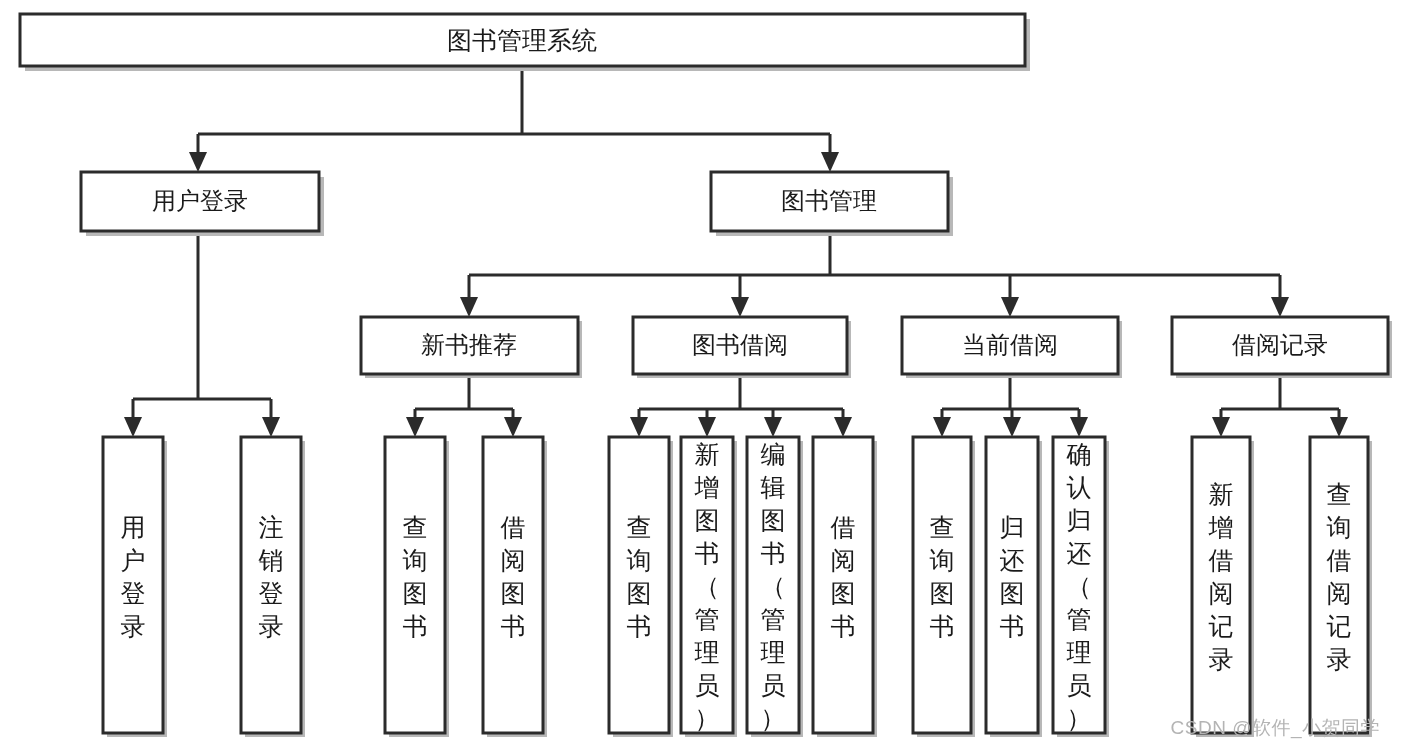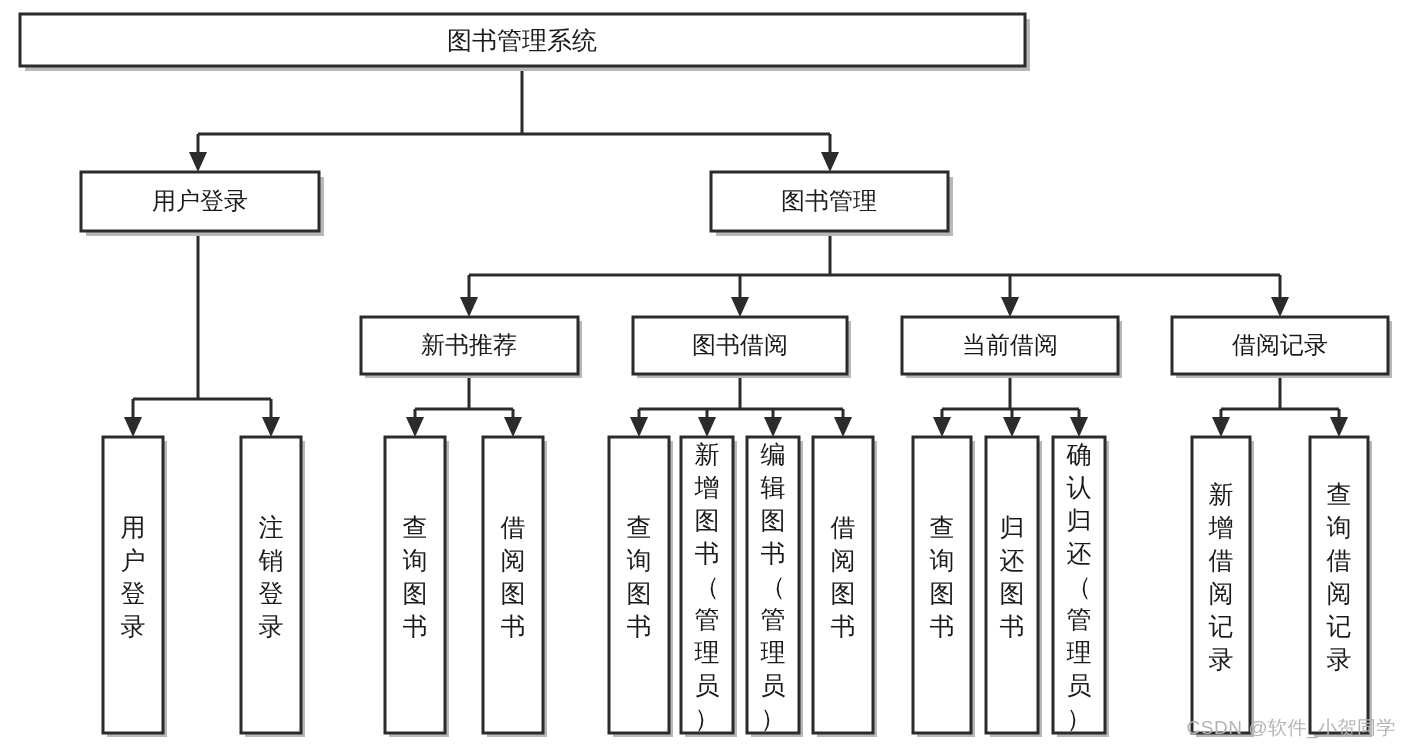--- a/index.html
+++ b/index.html
@@ -47,21 +47,21 @@
     stroke: #2b2b2b;
     stroke-width: 3;
     fill: none;
   }
   .arrow-head {
     fill: #2b2b2b;
     stroke: none;
   }
   .watermark {
     position: absolute;
-    right: 9px;
+    right: 25px;
     bottom: 6px;
     font-family: "Liberation Sans", "DejaVu Sans", sans-serif;
     font-size: 19px;
     color: #b4b4b4;
     white-space: nowrap;
     letter-spacing: 0.5px;
     pointer-events: none;
     margin-left: 28px;
   }
 </style>

